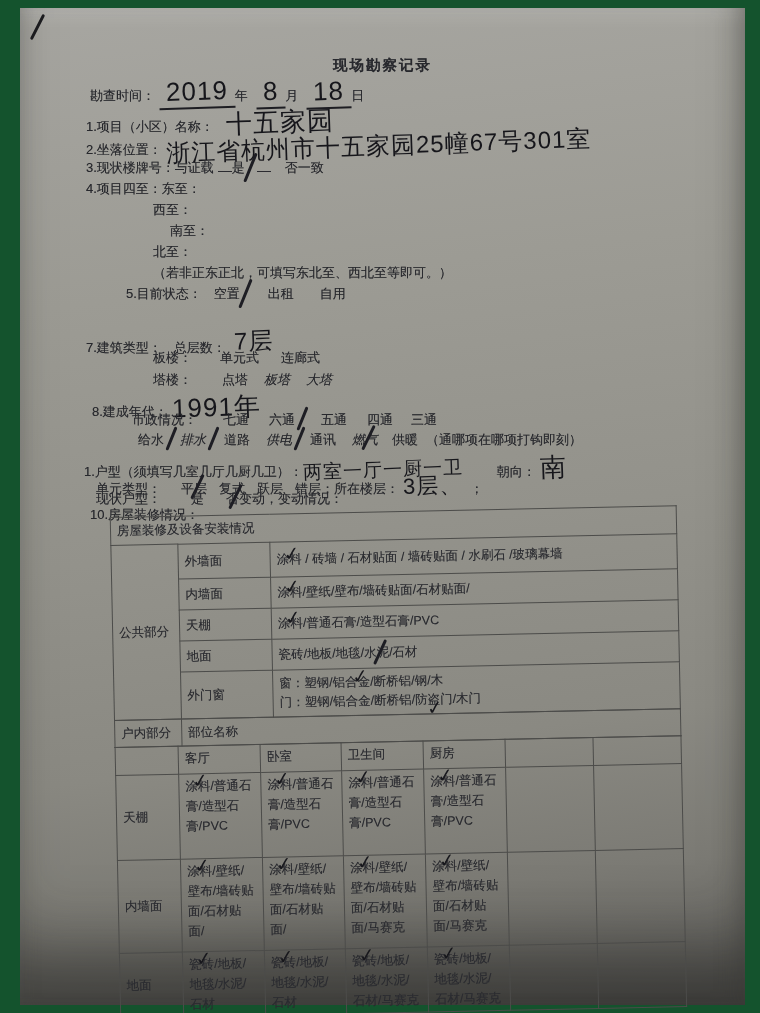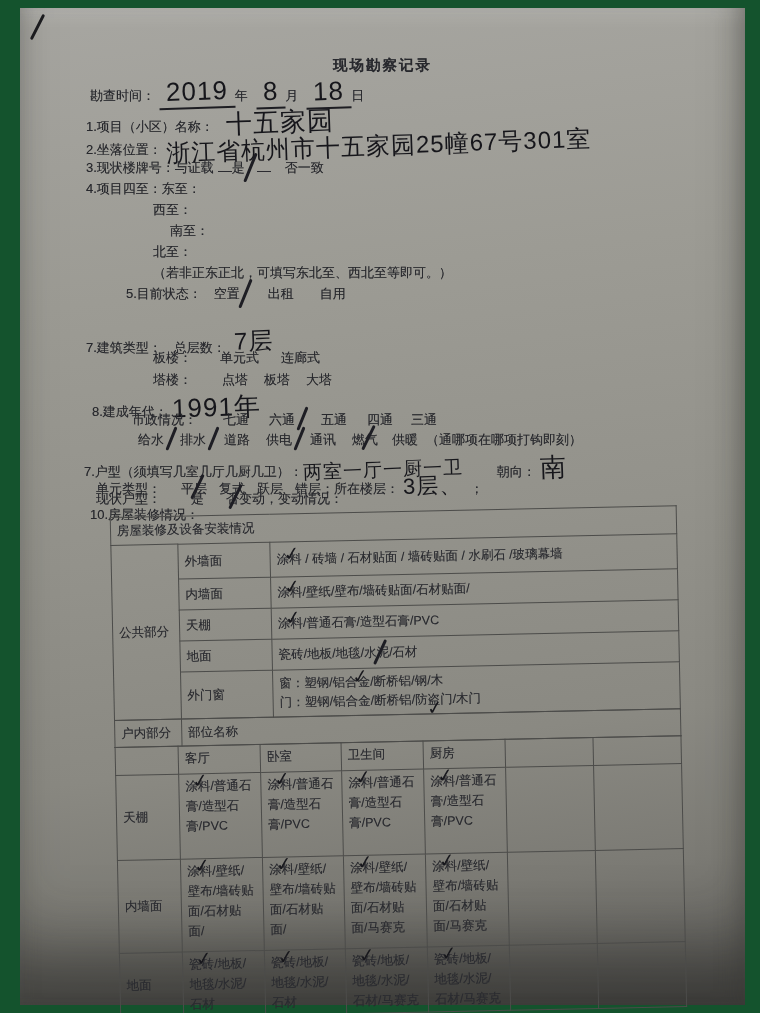--- a/index.html
+++ b/index.html
@@ -26,21 +26,21 @@
   .sl{position:relative;}
   .sl::after{content:"";position:absolute;right:-9px;top:-5px;width:2.6px;height:25px;background:#1e1e24;transform:rotate(22deg);border-radius:2px;}
   .sl-big::after{height:31px;top:-7px;right:-7px;}
   .struck{position:relative;}
   .struck::after{content:"";position:absolute;left:58%;top:-7px;width:2.6px;height:27px;background:#1e1e24;transform:rotate(26deg);border-radius:2px;}
   .ticked{position:relative;}
   .ticked::after{content:"✓";position:absolute;left:7px;top:-8px;font-size:19px;font-weight:bold;color:#17171c;transform:rotate(-6deg);text-shadow:none;}
   .tick-under::after{top:6px;left:12px;}
   
   .ml4{margin-left:4px;} .ml8{margin-left:8px;} .ml12{margin-left:12px;}
-  .ml14{margin-left:14px;} .ml16{margin-left:16px;} .ml18{margin-left:18px;} .ml20{margin-left:20px;}
+  .ml14{margin-left:14px;} .ml16{margin-left:16px;font-style:italic;} .ml18{margin-left:18px;} .ml20{margin-left:20px;}
   .ml22{margin-left:22px;} .ml26{margin-left:26px;} .ml28{margin-left:28px;} .ml30{margin-left:30px;} .ml34{margin-left:34px;}
   
   .tablewrap{position:absolute;left:95px;top:509px;width:566px;transform:rotate(-1.2deg);transform-origin:0 50%;}
   table{border-collapse:collapse;table-layout:fixed;width:566px;}
   table + table{margin-top:-1px;}
   td,th{border:1px solid #4c4c4a;font-size:12.5px;font-weight:normal;color:#2a2b30;
         padding:2px 6px;vertical-align:middle;text-align:left;word-break:break-all;
         text-shadow:0 0 .5px rgba(45,45,50,.5);}
   .rowlabel{text-align:left;vertical-align:middle;}
   .cellopts{line-height:19px;}
@@ -144,21 +144,21 @@
       <span class="sl ml16">排水</span>
       <span class="ml18">道路</span>
       <span class="sl ml16">供电</span>
       <span class="ml18">通讯</span>
       <span class="struck ml16">燃气</span>
       <span class="ml14">供暖</span>
       <span class="ml8">（通哪项在哪项打钩即刻）</span>
     </div>
 
     <div class="line" style="top:442px;left:64px;">
-      <span>7.户型（须填写几室几厅几厨几卫）：</span>
+      <span>1.户型（须填写几室几厅几厨几卫）：</span>
       <span class="hw hw19">两室一厅一厨一卫</span>
       <span class="ml34">朝向：</span>
       <span class="hw hw26 ml4">南</span>
     </div>
 
     <div class="line" style="top:463px;left:76px;">
       <span>单元类型：</span>
       <span class="struck ml20">平层</span>
       <span class="ml12">复式</span>
       <span class="ml12">跃层</span>

